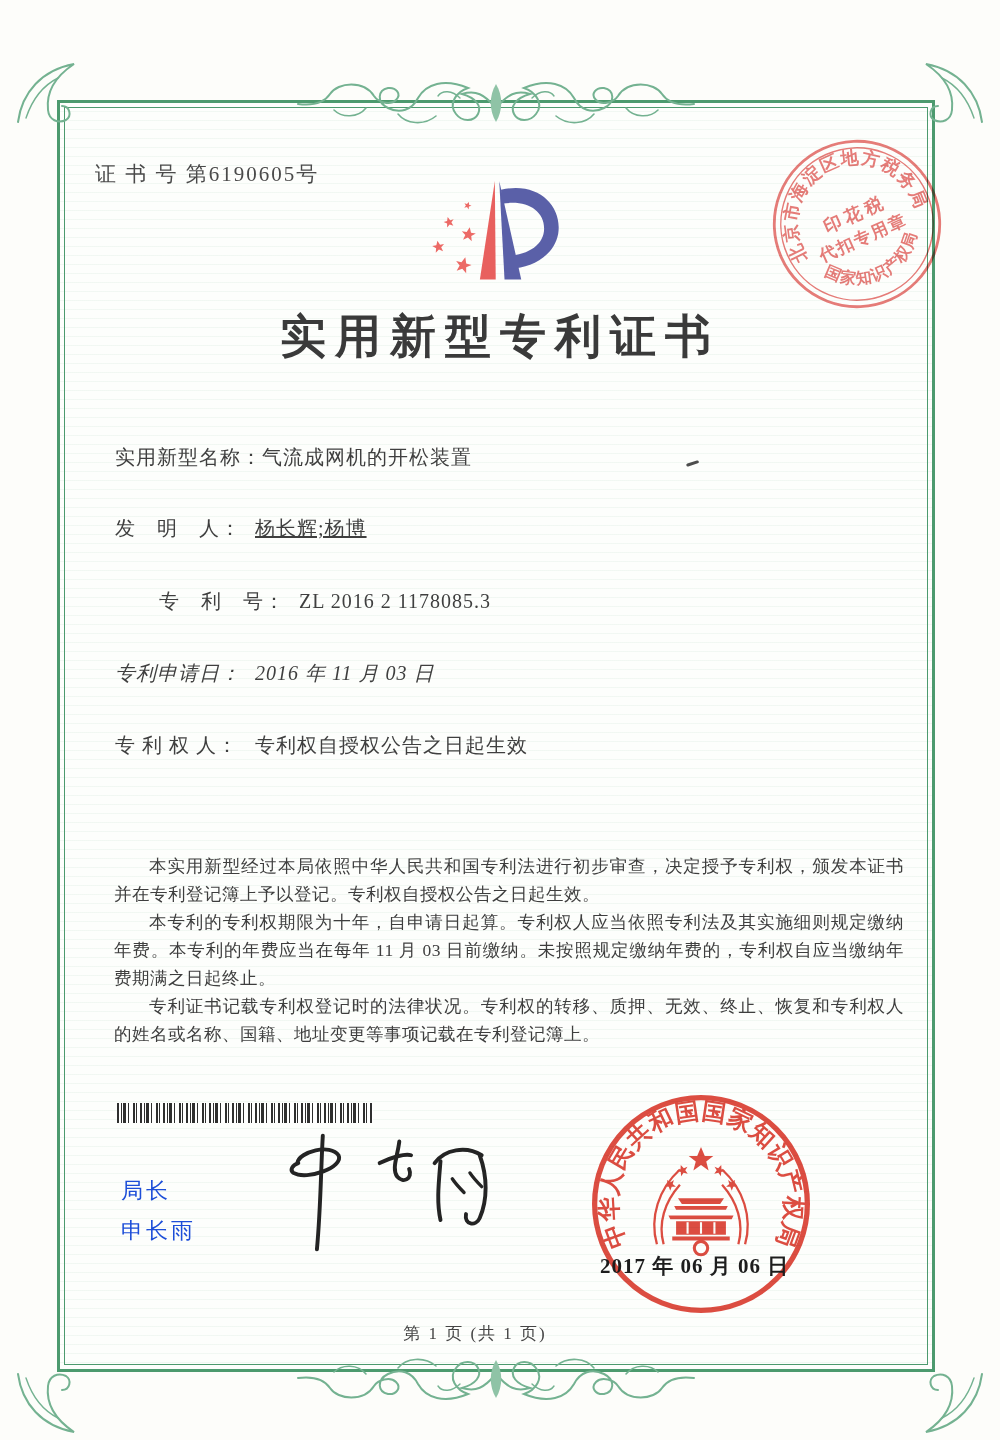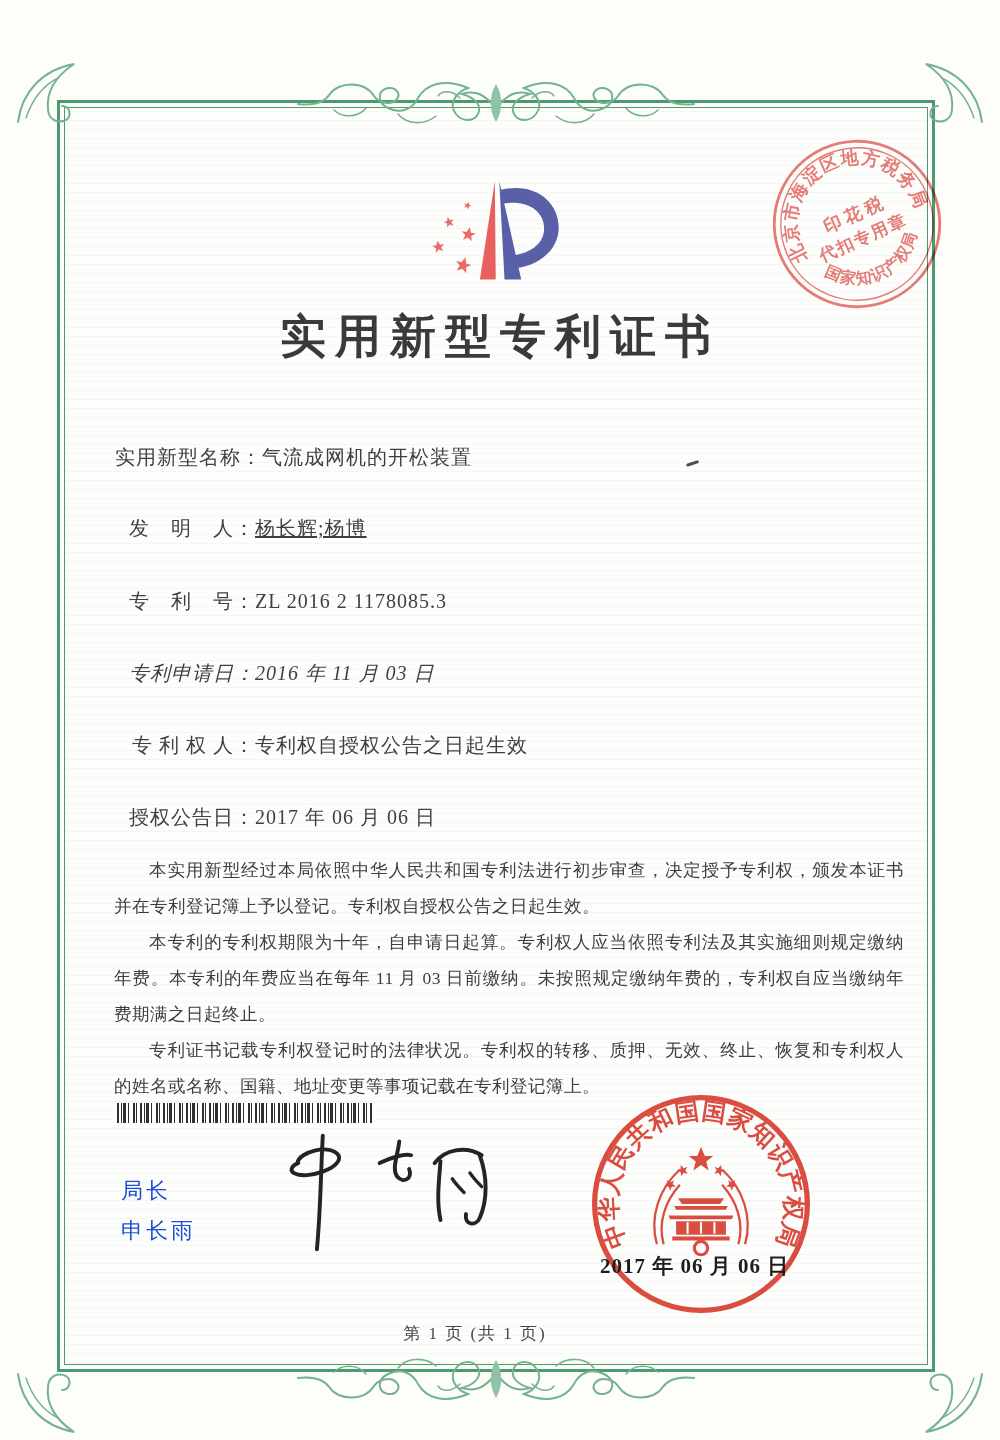--- a/index.html
+++ b/index.html
@@ -28,25 +28,25 @@
   .cert-no{
     position:absolute;left:95px;top:160px;font-size:21px;color:#4a4a4a;
     letter-spacing:2px;
   }
   .logo{position:absolute;left:413px;top:166px;width:176px;height:132px;}
   .title{
     position:absolute;left:0;top:306px;width:1000px;text-align:center;
     font-size:46px;letter-spacing:9px;color:#3a3a3a;font-weight:600;
   }
   .field{position:absolute;left:115px;font-size:20px;color:#3f3f3f;white-space:nowrap;}
-  .field .lab{display:inline-block;min-width:140px;letter-spacing:1px;text-align:right;}
+  .field .lab{display:inline-block;min-width:140px;letter-spacing:1px;}
   .field .val{letter-spacing:1px;}
   .paras{
     position:absolute;left:114px;top:852px;width:790px;
-    font-size:17.5px;line-height:36px;text-align:justify;color:#3e3e3e;
+    font-size:17.5px;line-height:28px;text-align:justify;color:#3e3e3e;
     letter-spacing:.5px;
   }
   .paras p{margin:0;text-indent:2em;}
   .barcode{
     position:absolute;left:117px;top:1103px;width:256px;height:20px;
     background:repeating-linear-gradient(90deg,
       #2f2f2f 0 2px,#fff 2px 4px,#2f2f2f 4px 5px,#fff 5px 6px,
       #2f2f2f 6px 9px,#fff 9px 11px,#2f2f2f 11px 12px,#fff 12px 16px,
       #2f2f2f 16px 18px,#fff 18px 19px,#2f2f2f 19px 20px,#fff 20px 23px);
   }
@@ -125,20 +125,21 @@
     <svg width="70" height="70" viewBox="0 0 70 70">
         <use href="#cornerSwirl"></use>
       </svg>
   </div>
   <div class="orn" style="right:12px;top:1368px;transform:scale(-1,-1);">
     <svg width="70" height="70" viewBox="0 0 70 70">
         <use href="#cornerSwirl"></use>
       </svg>
   </div>
 
+  <div class="cert-no">证 书 号 第6190605号</div>
 
   <div class="logo">
     <svg width="176" height="132" viewBox="0 0 200 140">
       <g fill="#ec6a66">
         <use href="#star5" transform="translate(62,40) scale(0.45) rotate(20)"></use>
         <use href="#star5" transform="translate(41,59) scale(0.62) rotate(-15)"></use>
         <use href="#star5" transform="translate(63,73) scale(0.85) rotate(10)"></use>
         <use href="#star5" transform="translate(29,87) scale(0.72) rotate(-10)"></use>
         <use href="#star5" transform="translate(57,108) scale(0.95) rotate(15)"></use>
       </g>
@@ -149,31 +150,28 @@
   </div>
 
   <div class="title">实用新型专利证书</div>
 
   <div class="field" style="top:444px;">
     <span class="lab">实用新型名称：</span><span class="val">气流成网机的开松装置</span>
   </div>
   <div class="field" style="top:515px;text-decoration:underline;">
     <span class="lab">发　明　人：</span><span class="val">杨长辉;杨博</span>
   </div>
-  <div class="field" style="top:588px;">
+  <div class="field" style="top:588px;margin-left:44px;">
     <span class="lab">专　利　号：</span><span class="val">ZL 2016 2 1178085.3</span>
   </div>
   <div class="field" style="top:660px;font-style:italic;">
     <span class="lab">专利申请日：</span><span class="val">2016 年 11 月 03 日</span>
   </div>
   <div class="field" style="top:732px;">
     <span class="lab">专 利 权 人：</span><span class="val">专利权自授权公告之日起生效</span>
-  </div>
-  <div class="field" style="top:804px;">
-    <span class="lab">授权公告日：</span><span class="val">2017 年 06 月 06 日</span>
   </div>
 
   <div class="stray-mark"></div>
 
   <div class="paras">
     <p>本实用新型经过本局依照中华人民共和国专利法进行初步审查，决定授予专利权，颁发本证书并在专利登记簿上予以登记。专利权自授权公告之日起生效。</p>
     <p>本专利的专利权期限为十年，自申请日起算。专利权人应当依照专利法及其实施细则规定缴纳年费。本专利的年费应当在每年 11 月 03 日前缴纳。未按照规定缴纳年费的，专利权自应当缴纳年费期满之日起终止。</p>
     <p>专利证书记载专利权登记时的法律状况。专利权的转移、质押、无效、终止、恢复和专利权人的姓名或名称、国籍、地址变更等事项记载在专利登记簿上。</p>
   </div>
 

